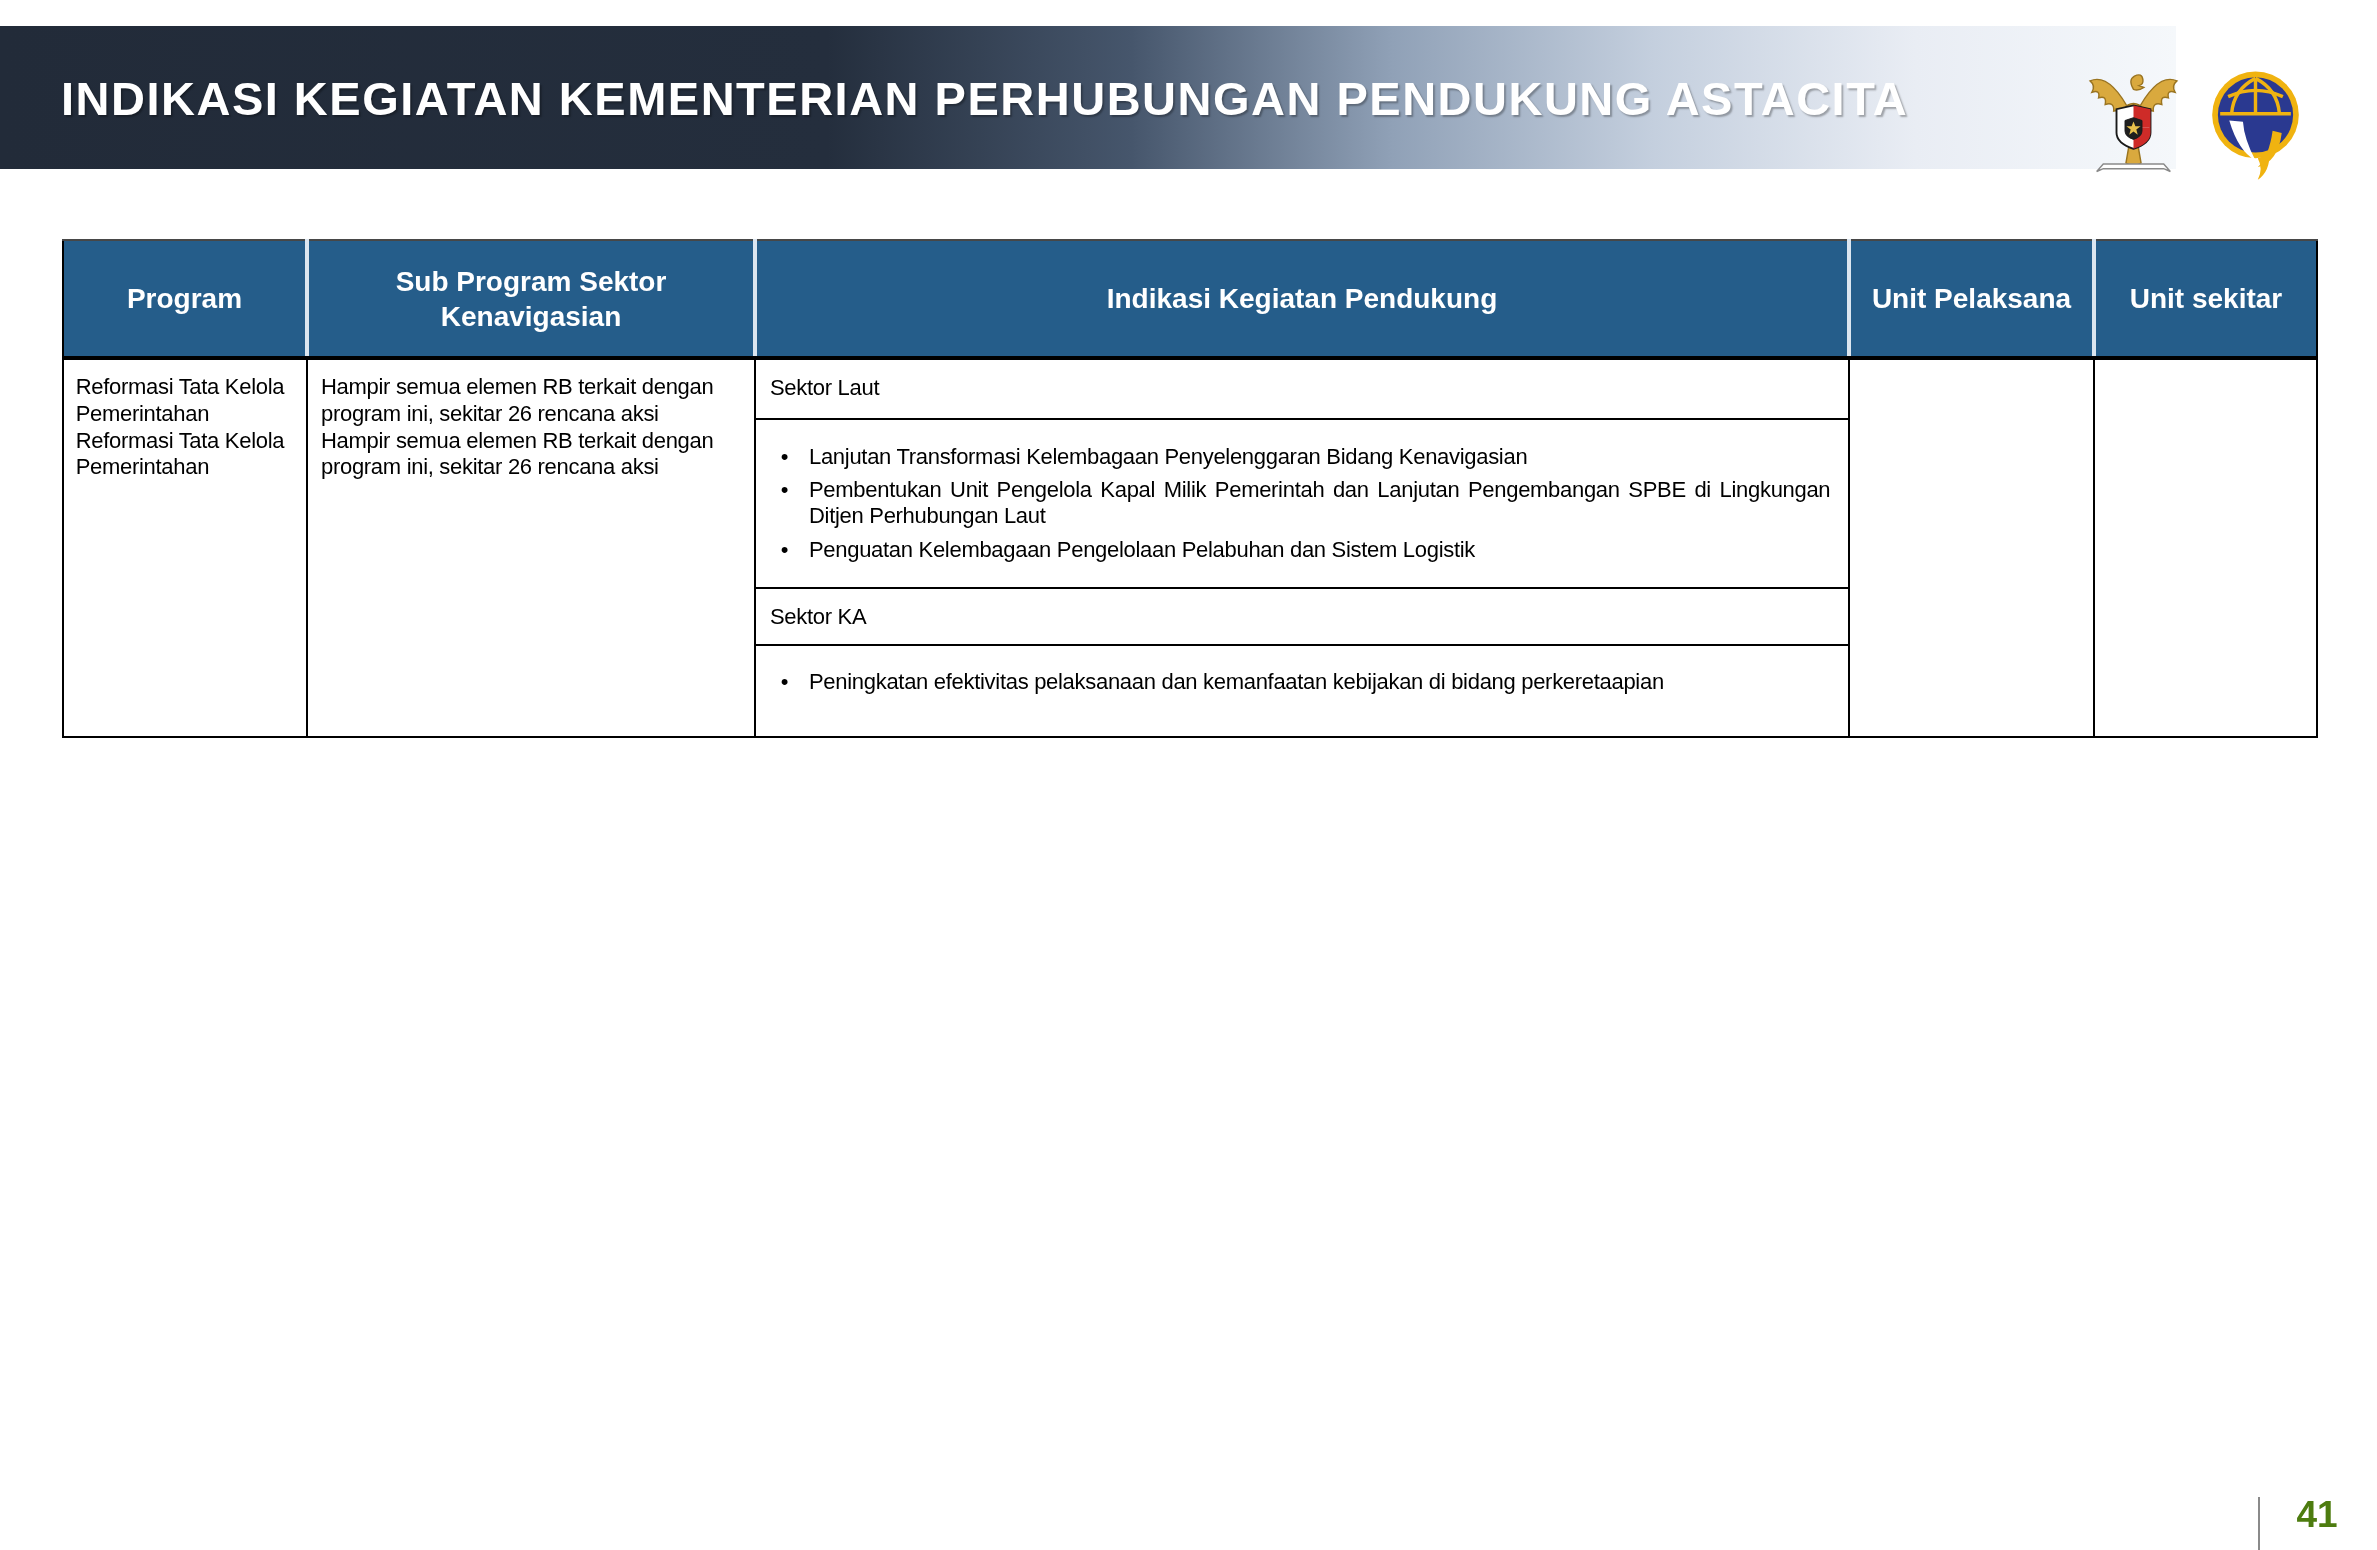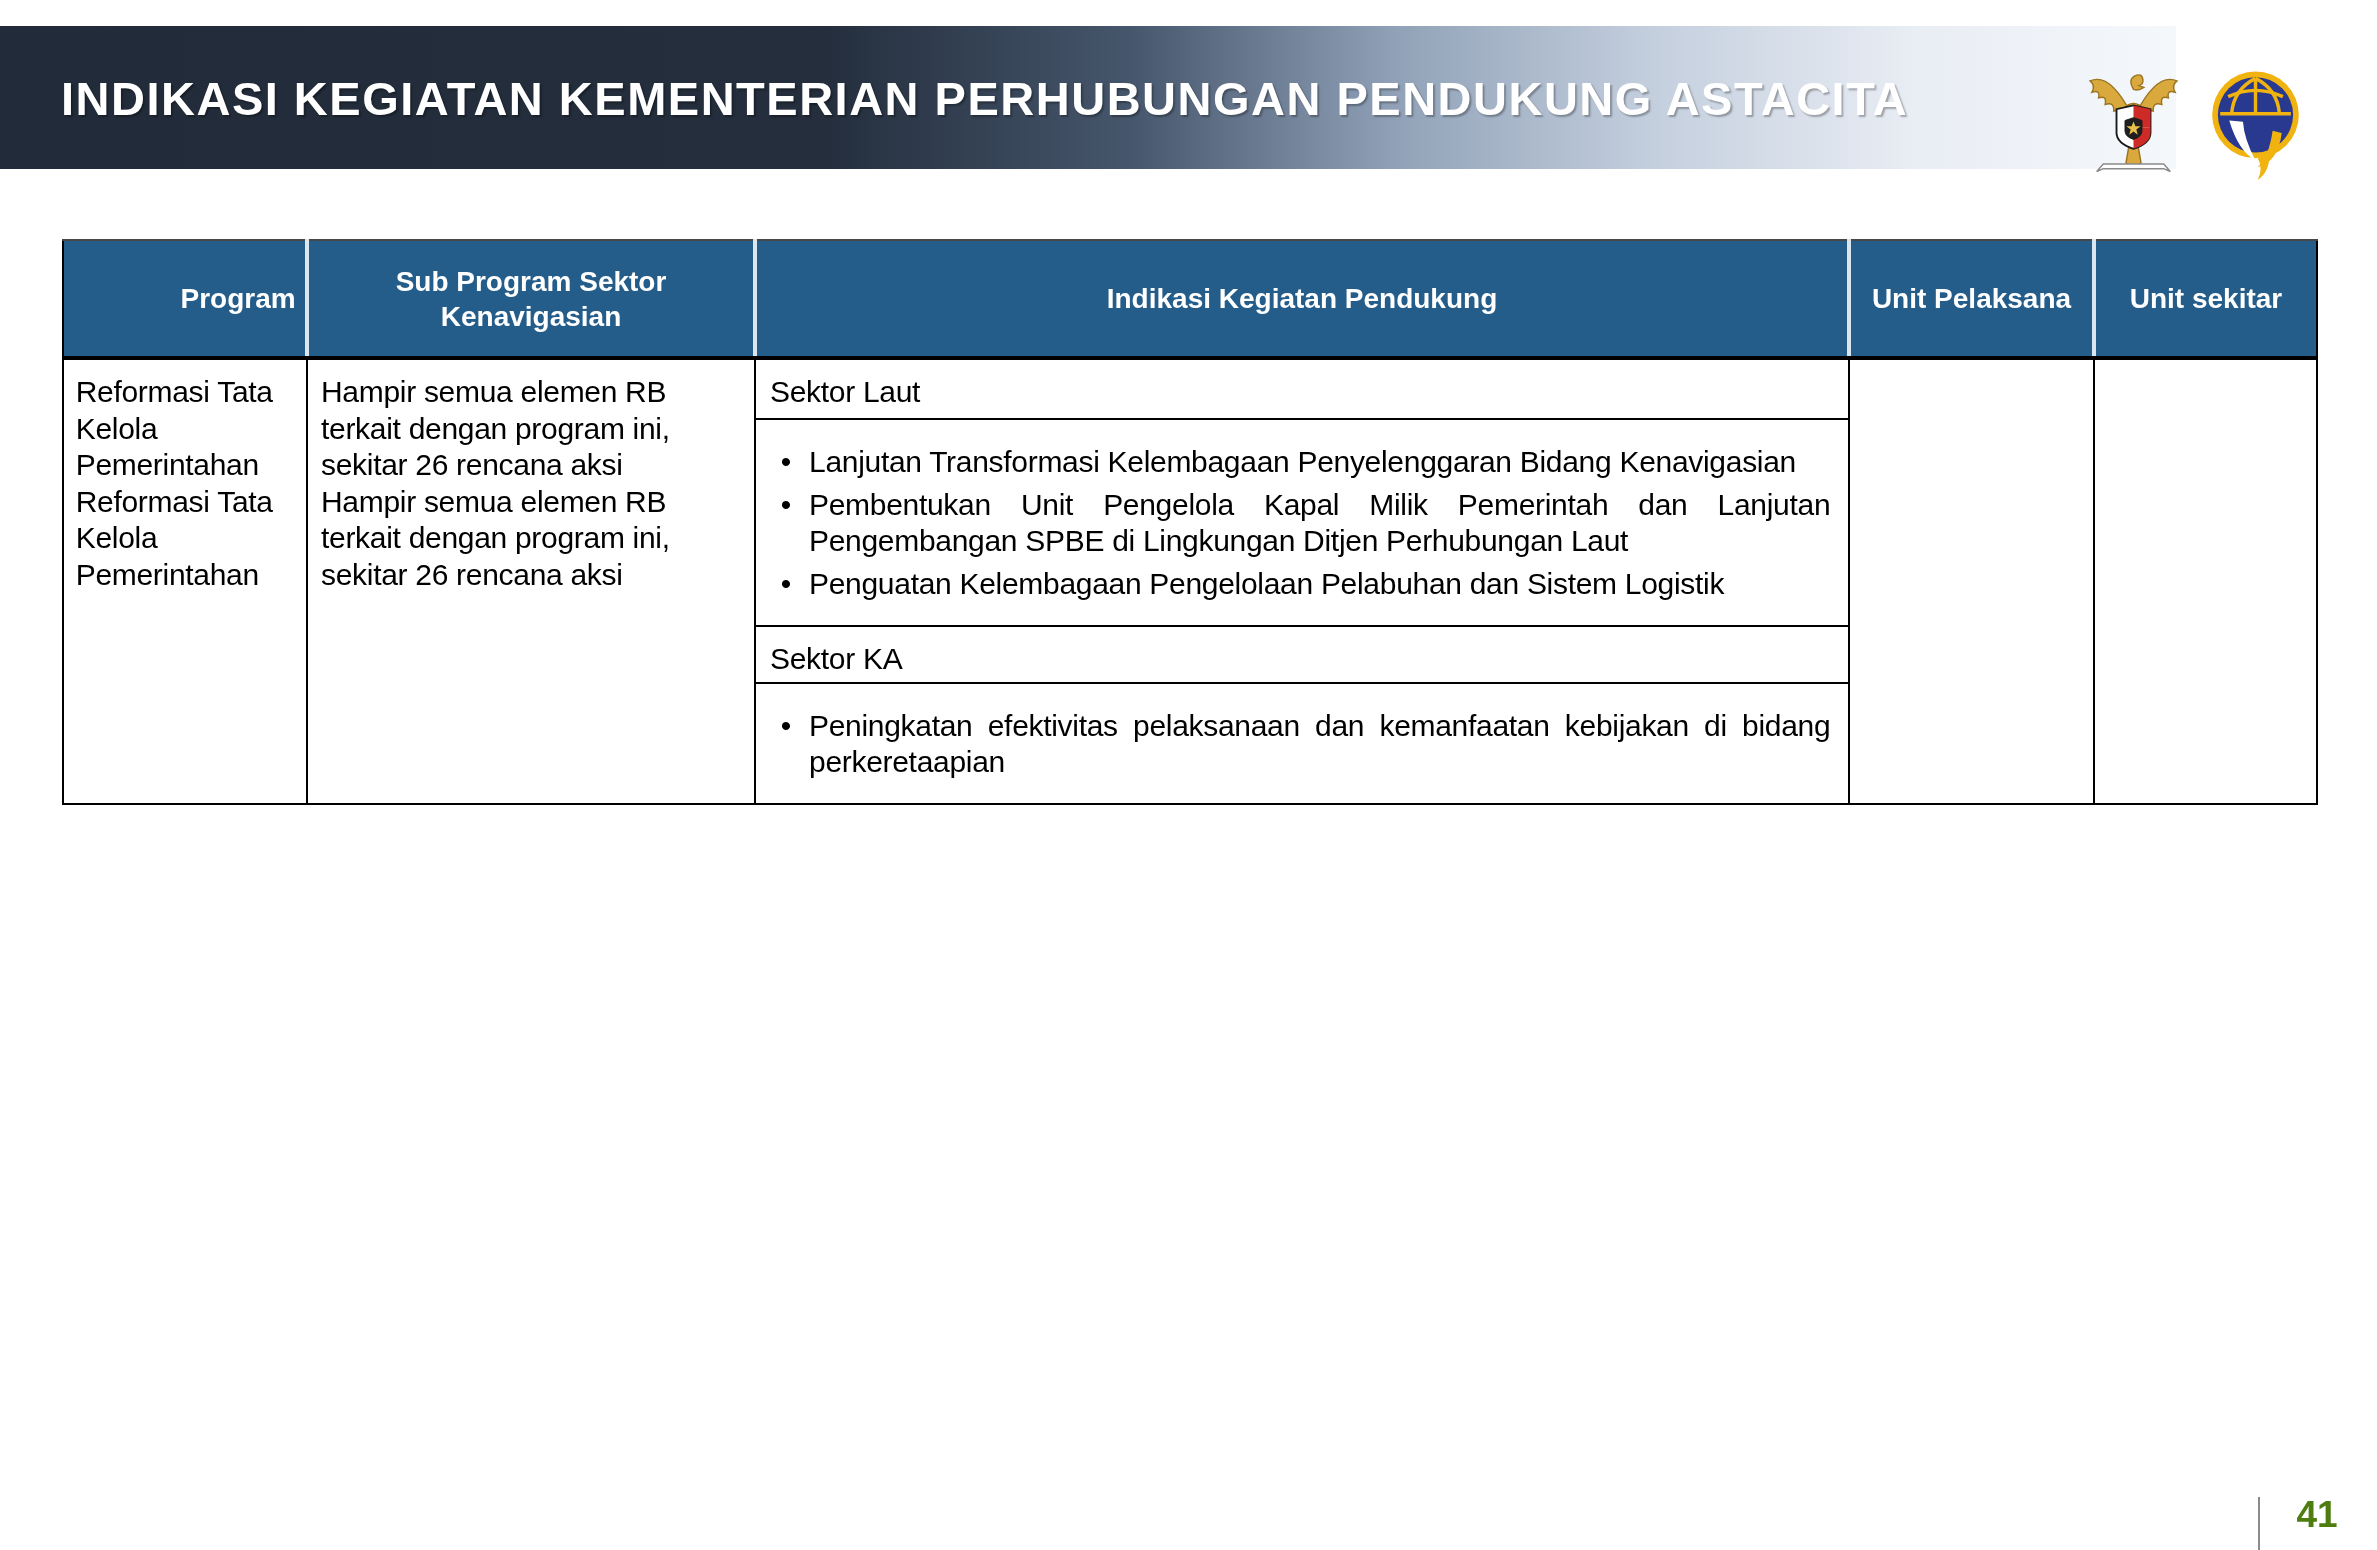--- a/index.html
+++ b/index.html
@@ -43,25 +43,25 @@
     color: #ffffff;
     font-size: 28px; font-weight: bold;
     height: 118px;
     text-align: center; vertical-align: middle;
     padding: 0 9.3px;
     border-top: 2.3px solid #474747;
     border-bottom: 4.1px solid #000000;
     border-left: 4.7px solid #DCE6F0;
     line-height: 1.25;
   }
-  .main-table thead th:first-child { border-left: 2.9px solid #000000; text-align: right; }
+  .main-table thead th:first-child { border-left: 2.9px solid #000000; }
   .main-table tbody td {
     border: 2.3px solid #000000;
     vertical-align: top;
-    font-size: 30px; color: #000000;
+    font-size: 22px; color: #000000;
     letter-spacing: -0.3px;
   }
   td.cell-program   { padding: 14px 10.5px 5.8px 11.7px; line-height: 1.22; }
   td.cell-subprog   { padding: 14px 11.7px 5.8px 13px; line-height: 1.22; }
   td.cell-section   { padding: 15px 11.7px 5.8px 14px; }
   td.cell-bullets   { padding: 0; border-top: 4.1px solid #000; border-bottom: 4.1px solid #000; }
   td.cell-section-2 { border-bottom: 4.1px solid #000; }
   .para { margin: 0; }
   ul.bullet-list { margin: 6px; padding: 17.5px 11.7px 10.5px 13px; list-style: none; }
   ul.bullet-list li {

